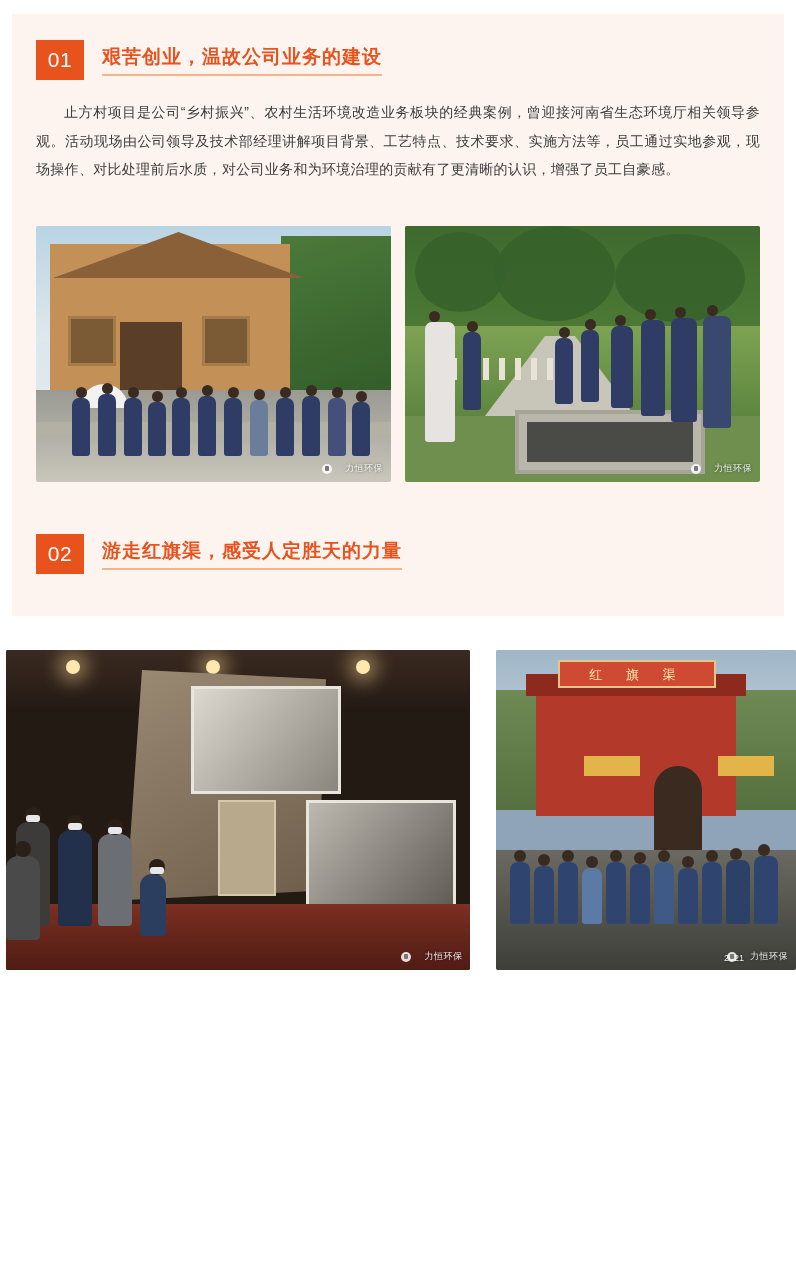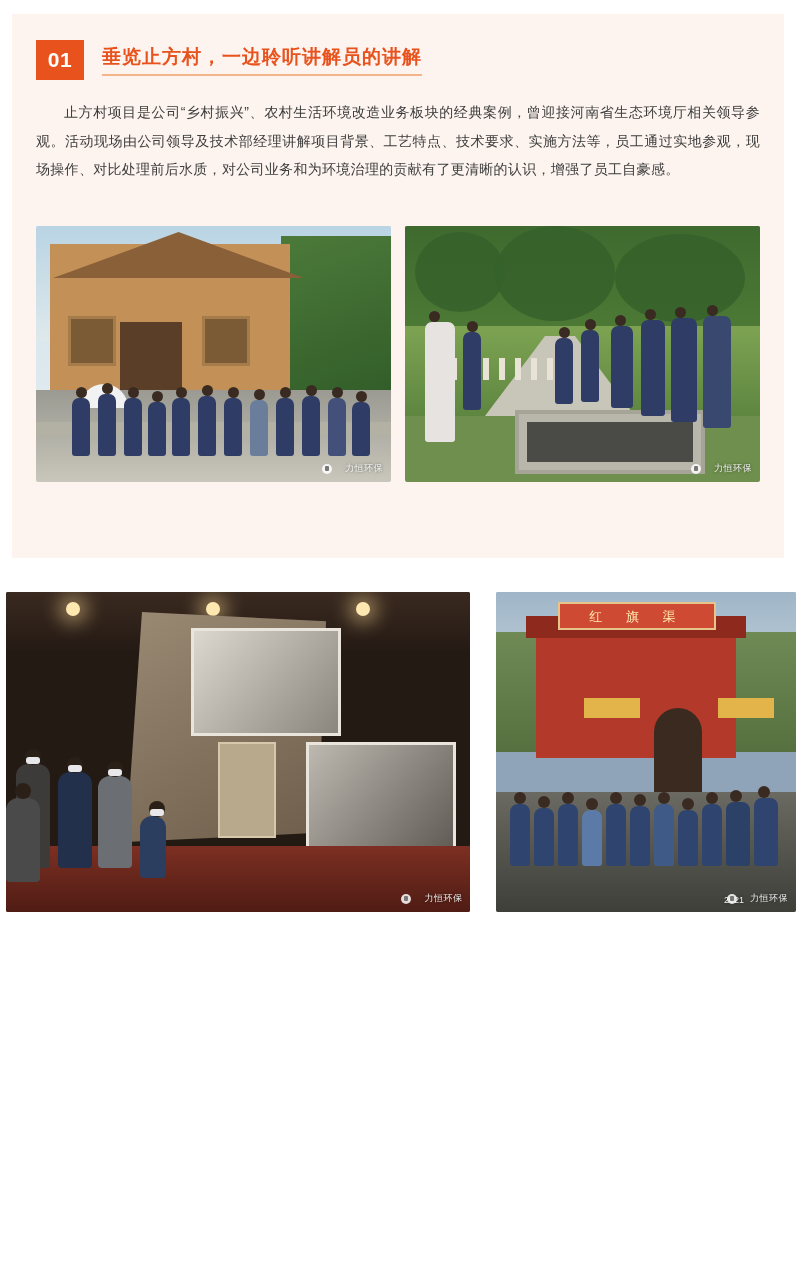--- a/index.html
+++ b/index.html
@@ -29,21 +29,21 @@
     align-items: center;
     gap: 18px;
     margin-bottom: 18px;
   }
   .sec-num {
     width: 48px;
     height: 40px;
     background: #e8521d;
     color: #ffffff;
     font-size: 21px;
-    font-weight: bold;
+    font-weight: normal;
     display: flex;
     align-items: center;
     justify-content: center;
     letter-spacing: 0.5px;
     flex: none;
   }
   .sec-title {
     color: #e8521d;
     font-size: 19px;
     font-weight: bold;
@@ -285,21 +285,21 @@
   }
 </style>
 </head>
 <body>
 
 <div class="page">
 
   <div class="section-card sec-top">
     <div class="sec-head">
       <div class="sec-num">01</div>
-      <div class="sec-title">垂览止方村，一边聆听讲解员的讲解</div>
+      <div class="sec-title">艰苦创业，温故公司业务的建设</div>
     </div>
     <div class="sec-body">止方村项目是公司“乡村振兴”、农村生活环境改造业务板块的经典案例，曾迎接河南省生态环境厅相关领导参观。活动现场由公司领导及技术部经理讲解项目背景、工艺特点、技术要求、实施方法等，员工通过实地参观，现场操作、对比处理前后水质，对公司业务和为环境治理的贡献有了更清晰的认识，增强了员工自豪感。</div>
   </div>
 
   <div class="photo-band">
     <div class="photo-row">
 
       <div class="photo p1">
         <div class="sky"></div>
         <div class="green"></div>
@@ -357,20 +357,24 @@
         <div class="wm">
           <span class="wm-dot"></span>
           <span>力恒环保</span>
         </div>
       </div>
 
     </div>
   </div>
 
   <div class="section-card">
+    <div class="sec-head">
+      <div class="sec-num">02</div>
+      <div class="sec-title">游走红旗渠，感受人定胜天的力量</div>
+    </div>
   </div>
 
   <div class="photo-row" style="margin-top:34px;gap:26px;align-items:flex-start;">
 
     <div class="photo p3" style="margin-left:6px;">
       <div class="ceil">
         <div class="lamp" style="left:60px;"></div>
         <div class="lamp" style="left:200px;"></div>
         <div class="lamp" style="left:350px;"></div>
       </div>

